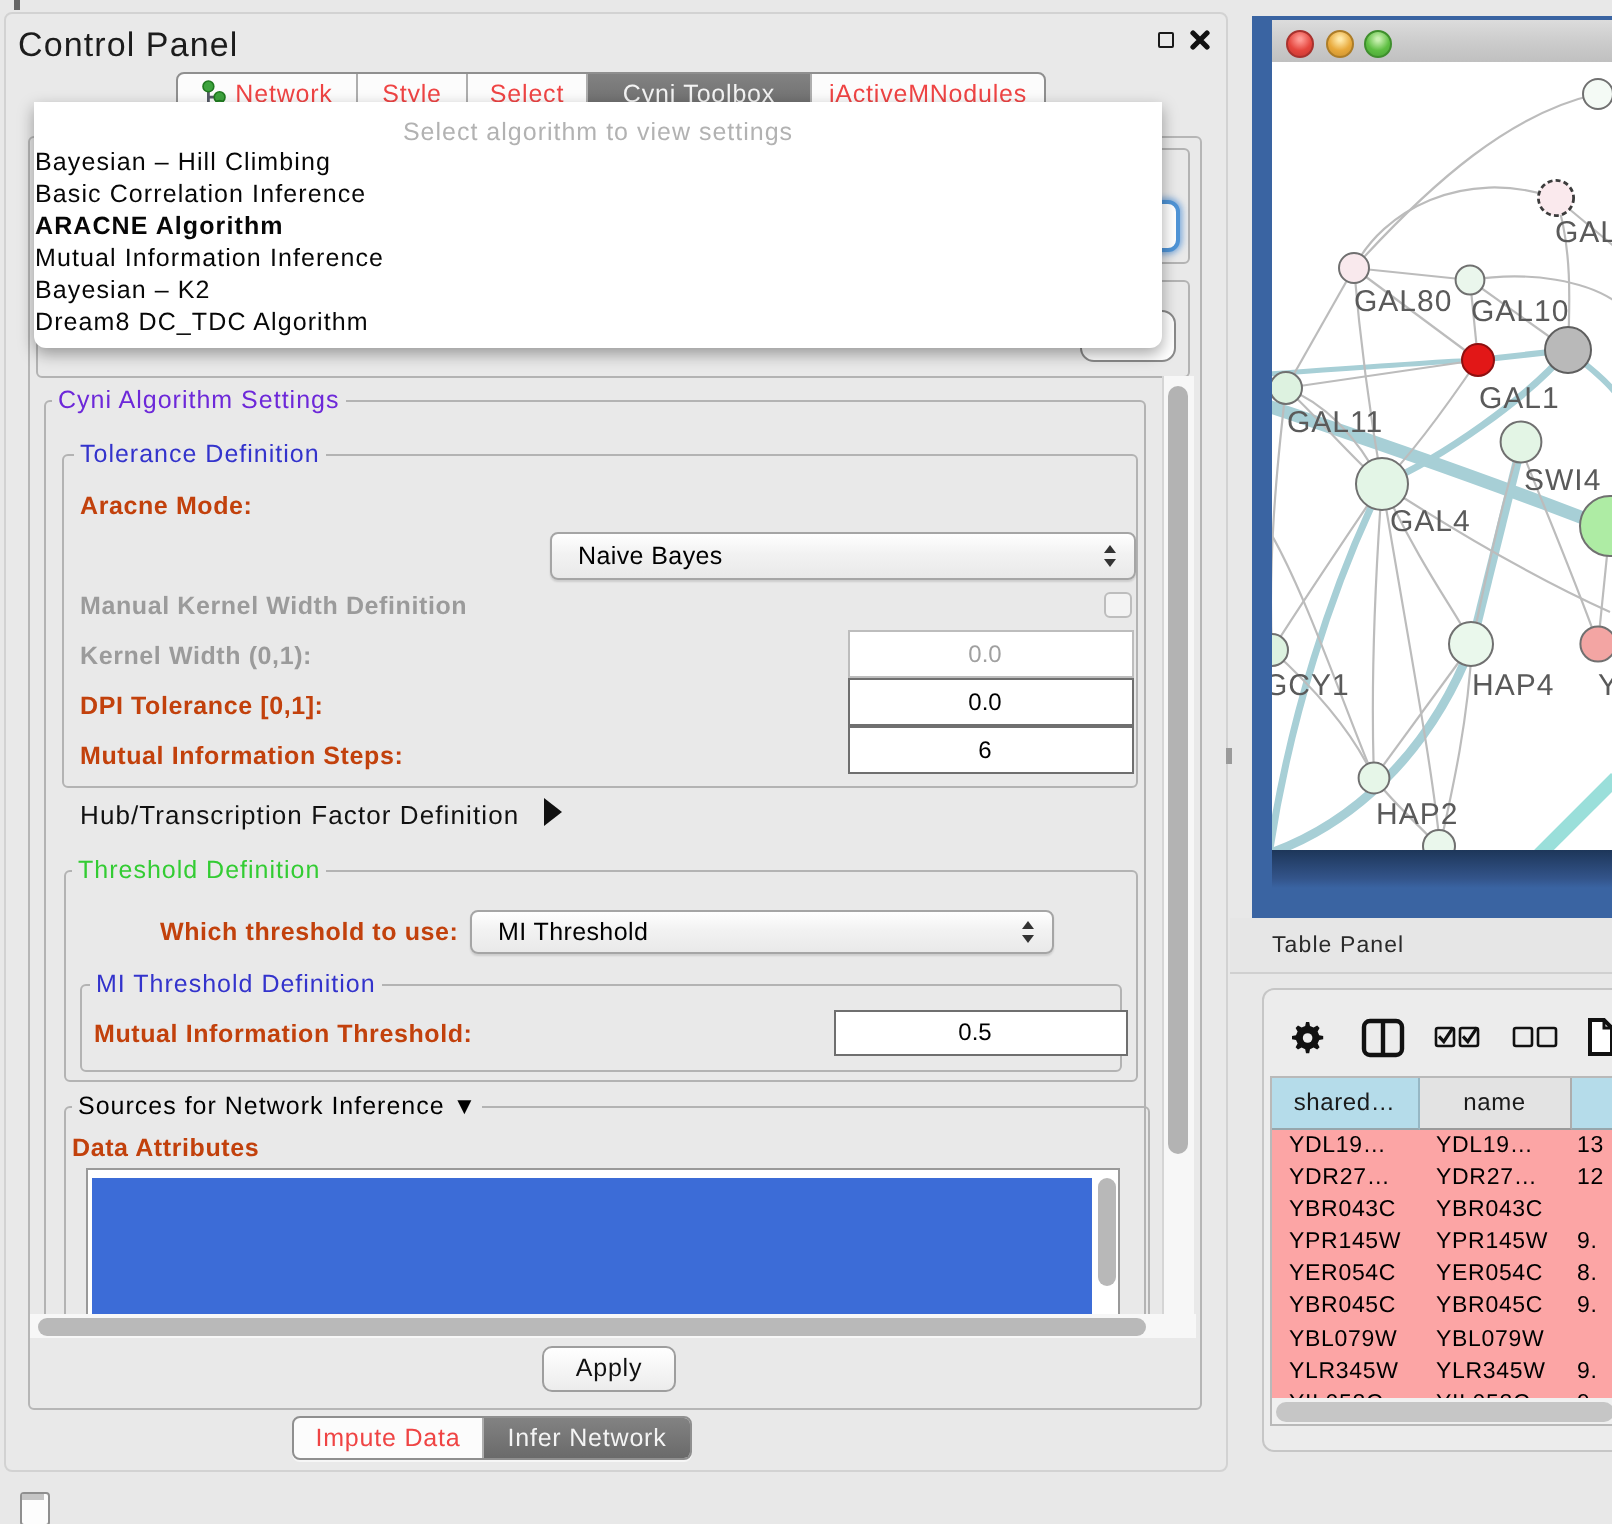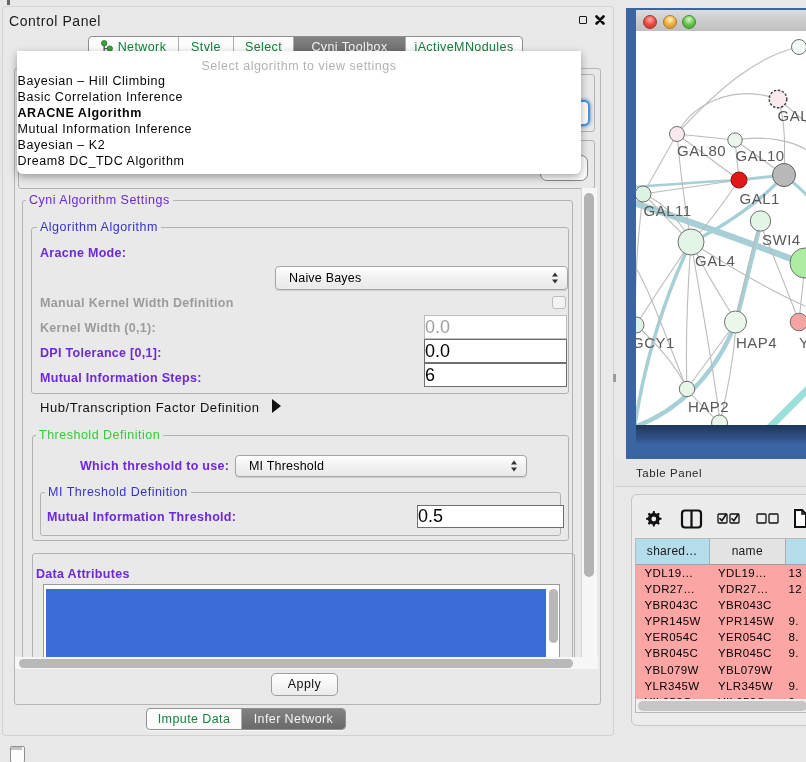--- a/index.html
+++ b/index.html
@@ -1,38 +1,38 @@
 <!DOCTYPE html>
 <html><head><meta charset="utf-8">
 <style>
   html,body{margin:0;padding:0}
   body{width:806px;height:762px;background:#e8e8e8;font-family:"Liberation Sans",sans-serif;position:relative;overflow:hidden}
   .a{position:absolute}
-  .lbl{font-size:12.5px;font-weight:bold;color:#6d28d9;white-space:nowrap;letter-spacing:0.3px}
+  .lbl{font-size:12.5px;font-weight:bold;color:#c2410c;white-space:nowrap;letter-spacing:0.3px}
   .dis{color:#9b9b9b}
   .grp{position:absolute;border:1px solid #b3b3b3;border-radius:3px}
   .gtit{position:absolute;background:#e9e9e9;padding:0 3px;font-size:12.5px;white-space:nowrap;letter-spacing:0.5px}
   .combo{position:absolute;border:1px solid #a5a5a5;border-radius:4px;background:linear-gradient(#ffffff,#f2f2f2 45%,#e9e9e9);box-shadow:0 1px 1px rgba(0,0,0,0.12)}
   .combo .ct{position:absolute;left:13px;top:50%;transform:translateY(-50%);font-size:12.5px;color:#000;white-space:nowrap;letter-spacing:0.2px}
   .carr{position:absolute;right:8px;top:50%;transform:translateY(-50%);width:7px;height:11px}
   .carr i{position:absolute;left:0;width:0;height:0;border-left:3.5px solid transparent;border-right:3.5px solid transparent}
   .carr .u{top:0;border-bottom:4.5px solid #333}
   .carr .d{bottom:0;border-top:4.5px solid #333}
-  .tf{position:absolute;background:#fff;border:1px solid #6f6f6f;font-size:18px;text-align:left;line-height:22px;padding-right:6px;color:#000}
+  .tf{position:absolute;background:#fff;border:1px solid #6f6f6f;font-size:12px;text-align:center;line-height:22px;padding-right:6px;color:#000}
   .seg{position:absolute;display:flex;background:#fcfcfc;border:1px solid #8f8f8f;border-radius:4px;overflow:hidden;box-shadow:0 1px 0 rgba(255,255,255,.6)}
-  .seg>div{font-size:12.5px;letter-spacing:0.4px;color:#15803d;display:flex;align-items:center;justify-content:center;border-right:1px solid #aeaeae;white-space:nowrap}
+  .seg>div{font-size:12.5px;letter-spacing:0.4px;color:#ef4444;display:flex;align-items:center;justify-content:center;border-right:1px solid #aeaeae;white-space:nowrap}
   .seg>div:last-child{border-right:none}
   .seg>div.sel{background:linear-gradient(#828282,#6a6a6a);color:#f4f4f4}
 </style></head>
 <body>
 
 <div class="a" style="left:7px;top:0;width:3px;height:5px;background:#666"></div>
 
 <div class="a" style="left:2px;top:6px;width:610px;height:728px;background:#e9e9e9;border:1px solid #d2d2d2;border-radius:4px"></div>
-<div class="a" style="left:9px;top:13px;font-size:14px;letter-spacing:0.55px;color:#1c1c1c">Control Panel</div>
+<div class="a" style="left:9px;top:13px;font-size:17px;letter-spacing:0.55px;color:#1c1c1c">Control Panel</div>
 
 <div class="a" style="left:578.5px;top:16px;width:6px;height:5.5px;border:1.5px solid #1a1a1a;border-radius:1px"></div>
 <svg class="a" style="left:595px;top:15px" width="10" height="10" viewBox="0 0 10 10">
     <path d="M1.5,1.5 L8.5,8.5 M8.5,1.5 L1.5,8.5" stroke="#111" stroke-width="2.6" stroke-linecap="round"></path>
   </svg>
 
 <div class="seg" style="left:88px;top:36px;height:20px">
   <div style="width:89px">
     <svg width="13" height="14" viewBox="0 0 13 14" style="margin-right:4px">
       <path d="M3.2,5 V12.2 H7 M3.2,8.6 H7" fill="none" stroke="#555a66" stroke-width="1.4"></path>
@@ -54,21 +54,21 @@
 <div class="grp" style="left:18px;top:140px;width:575px;height:47px"></div>
 <div class="a" style="left:540px;top:155px;width:46px;height:24px;border:1.5px solid #8a8a8a;border-radius:7px;background:#fff"></div>
 
 <div class="a" style="left:14px;top:188px;width:567px;height:469px;overflow:hidden">
 <div class="a" style="left:0;top:0;width:567px;height:469px">
 
   <div class="grp" style="left:8px;top:12px;width:549px;height:600px"></div>
   <div class="gtit" style="left:12px;top:5px;color:#6d28d9">Cyni Algorithm Settings</div>
 
   <div class="grp" style="left:17px;top:39px;width:536px;height:165px"></div>
-  <div class="gtit" style="left:23px;top:32px;color:#3333cc">Algorithm Algorithm</div>
+  <div class="gtit" style="left:23px;top:32px;color:#3333cc">Tolerance Definition</div>
 
   <div class="lbl" style="position:absolute;left:26px;top:58px">Aracne Mode:</div>
 
   <div class="combo" style="left:261px;top:78px;width:291px;height:22px">
         <div class="ct">Naive Bayes</div>
         <div class="carr">
           <i class="u"></i>
           <i class="d"></i>
         </div>
       </div>
@@ -100,20 +100,21 @@
         </div>
       </div>
 
   <div class="grp" style="left:26px;top:304px;width:519px;height:42px"></div>
   <div class="gtit" style="left:31px;top:297px;color:#3333cc">MI Threshold Definition</div>
 
   <div class="lbl" style="position:absolute;left:33px;top:322px">Mutual Information Threshold:</div>
   <div class="tf" style="left:403px;top:317px;width:139px;height:21px;line-height:21px">0.5</div>
 
   <div class="grp" style="left:18px;top:365px;width:541px;height:240px"></div>
+  <div class="gtit" style="left:22px;top:358px;color:#000">Sources for Network Inference <span style="font-size:12px;letter-spacing:0">▼</span></div>
   <div class="lbl" style="position:absolute;left:22px;top:379px">Data Attributes</div>
 
   <div class="a" style="left:29px;top:396px;width:515px;height:290px;background:#fff;border:1px solid #999"></div>
   <div class="a" style="left:31.5px;top:400.5px;width:500px;height:290px;background:#3c6cd7"></div>
   <div class="a" style="left:535px;top:401px;width:9px;height:54px;background:#b8b8b8;border-radius:5px"></div>
 </div>
 </div>
 
 <div class="a" style="left:581px;top:188px;width:15px;height:469px;background:#f7f7f7;border-left:1px solid #d5d5d5"></div>
 <div class="a" style="left:583.5px;top:193px;width:10px;height:384px;background:#b3b3b3;border-radius:5px"></div>

